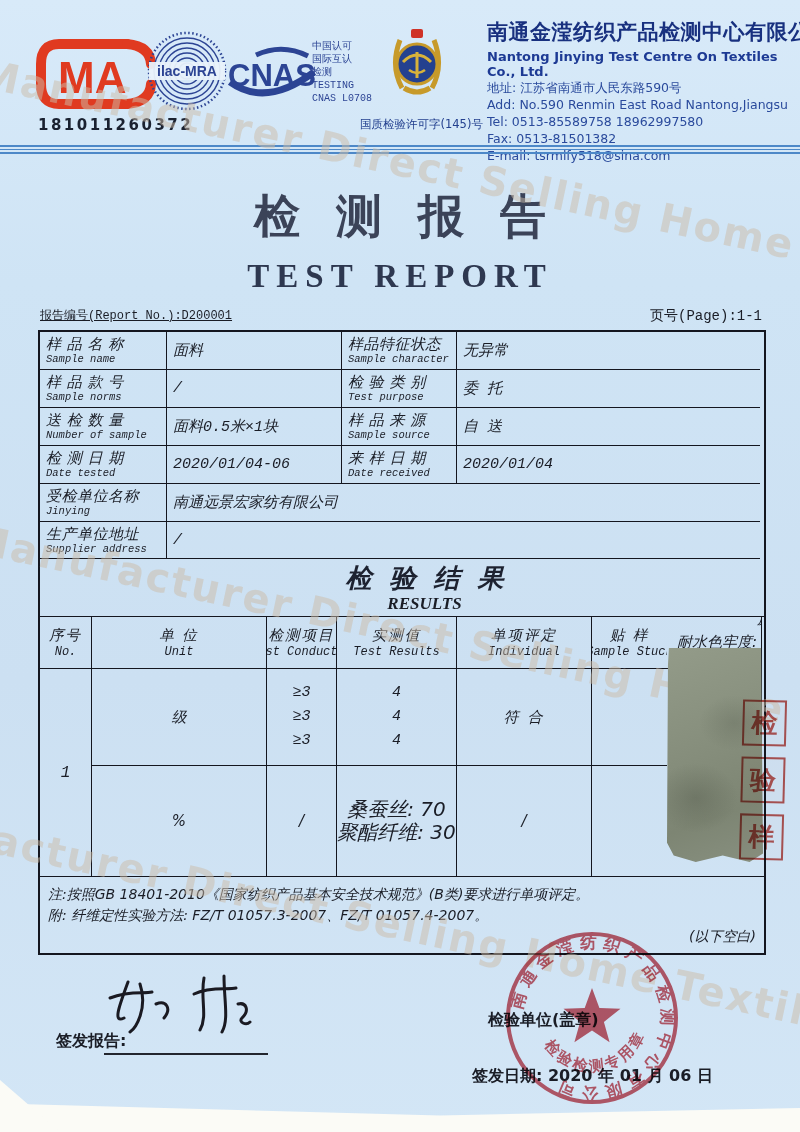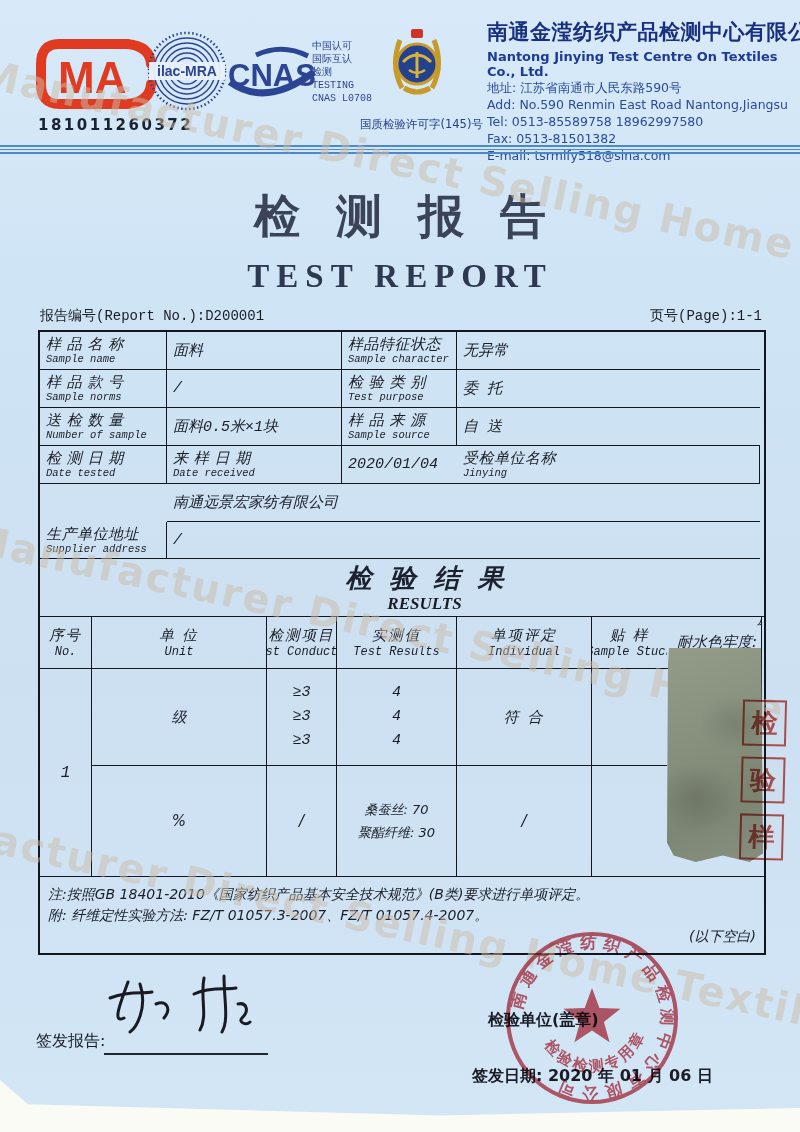--- a/index.html
+++ b/index.html
@@ -19,21 +19,21 @@
   .co-cn{font-size:21px;font-weight:700;color:#18307f;letter-spacing:.5px;white-space:nowrap;}
   .co-en{font-size:13px;font-weight:700;color:#1d3a94;margin-top:3px;}
   .co-line{font-size:12.5px;line-height:17px;color:#2a4a9c;}
   .sep{left:0;top:145px;width:800px;height:9px;
     background:linear-gradient(#4d88c8 0 2px,transparent 2px 4px,#4d88c8 4px 5px,transparent 5px 7px,#4d88c8 7px 9px);}
   
   .title-cn{left:0;top:186px;width:100%;text-align:center;font-size:46px;font-weight:700;
     color:#3b4358;letter-spacing:36px;text-indent:36px;}
   .title-en{left:0;top:258px;width:100%;text-align:center;font-size:33px;font-weight:700;
     letter-spacing:7px;color:#2e3850;font-family:"Liberation Serif",serif;}
-  .meta-l{left:40px;top:307px;font-size:14px;font-family:"Liberation Mono","DejaVu Sans",monospace;}
+  .meta-l{left:40px;top:307px;font-size:12px;font-family:"Liberation Mono","DejaVu Sans",monospace;text-decoration:underline;}
   .meta-r{right:38px;top:307px;font-size:14px;font-family:"Liberation Mono","DejaVu Sans",monospace;}
   
   .outer{left:38px;top:330px;width:724px;border:2px solid #14161f;z-index:2;font-style:italic;}
   .igrid{display:grid;grid-template-columns:127px 175px 115px 303px;grid-template-rows:repeat(4,38px) 38px 37px;}
   .ic{border-right:1.4px solid #14161f;border-bottom:1.4px solid #14161f;display:flex;
       flex-direction:column;justify-content:center;padding:1px 6px;overflow:hidden;}
   .ic.nr{border-right:none;}
   .lab-cn{font-size:15px;letter-spacing:.5px;line-height:17px;white-space:nowrap;}
   .lab-en{font-size:10.5px;line-height:12px;font-family:"Liberation Mono","DejaVu Sans",monospace;white-space:nowrap;}
   .val{font-size:15px;font-family:"Liberation Mono","DejaVu Sans",monospace;white-space:nowrap;}
@@ -52,39 +52,39 @@
   .rh .en{font-size:12px;font-family:"Liberation Mono","DejaVu Sans",monospace;white-space:nowrap;}
   .cell-no{grid-row:2/4;font-size:16px;font-family:"Liberation Mono","DejaVu Sans",monospace;}
   .proj-a{flex-direction:row;align-items:center;justify-content:space-between;padding:0 12px 0 10px;}
   .proj-name{font-size:15px;white-space:nowrap;}
   .proj-items{text-align:center;}
   .proj-items div{font-size:15px;line-height:24px;white-space:nowrap;}
   .stack3 div{font-size:15px;line-height:24px;font-family:"Liberation Mono","DejaVu Sans",monospace;}
   .unit-txt{font-size:15px;}
   .ind-txt{font-size:15px;letter-spacing:2px;}
   .proj-b{align-items:flex-start;padding-left:10px;}
-  .fiber-res div{font-size:13px;line-height:23px;white-space:nowrap;}
+  .fiber-res div{font-size:20px;line-height:23px;white-space:nowrap;}
   
   .notes{border-top:1.6px solid #14161f;padding:7px 8px 6px;font-size:14px;line-height:21px;}
   .notes .c{text-align:right;}
   
   .swatch{left:667px;top:648px;width:96px;height:214px;z-index:4;
     background:
       radial-gradient(60px 50px at 30% 70%,rgba(60,66,54,.25),transparent 70%),
       radial-gradient(50px 40px at 70% 35%,rgba(60,66,54,.18),transparent 70%),
       linear-gradient(160deg,#939b89 0%,#868e7c 45%,#7d8573 75%,#889080 100%);
     clip-path:polygon(2% 0,98% 0,100% 96%,86% 100%,58% 97%,30% 100%,7% 97%,0 91%,1% 8%);
     box-shadow:1px 2px 4px rgba(40,50,40,.35);}
   .seal{left:741px;top:700px;width:48px;display:flex;flex-direction:column;gap:11px;
     transform:rotate(1.5deg);z-index:5;opacity:.85;mix-blend-mode:multiply;}
   .seal .ch{width:40px;height:42px;border:2.5px solid #c23b35;color:#c23b35;font-size:26px;
     font-weight:700;display:flex;align-items:center;justify-content:center;
     background:rgba(255,246,242,.28);}
   
-  .f-sign{left:36px;top:1031px;font-size:16px;font-weight:400;z-index:2;text-align:center;}
+  .f-sign{left:56px;top:1031px;font-size:16px;font-weight:700;z-index:2;text-align:center;}
   .f-underline{left:104px;top:1053px;width:164px;border-top:2px solid #23262e;z-index:2;}
   .sig{left:98px;top:962px;z-index:4;}
   .f-unit{left:472px;top:1010px;font-size:16px;font-weight:600;z-index:2;margin-left:16px;}
   .f-date{left:472px;top:1066px;font-size:16px;font-weight:600;z-index:2;}
   .stamp{left:504px;top:930px;z-index:6;opacity:.85;mix-blend-mode:multiply;}
   
   .bot-white{left:0;bottom:0;width:800px;height:30px;background:#fbfbf6;z-index:7;
     clip-path:polygon(0 5%,55% 45%,100% 20%,100% 100%,0 100%);}
   .corner-white{left:0;bottom:0;width:60px;height:52px;background:#fbfbf6;z-index:7;
     clip-path:polygon(0 0,100% 100%,0 100%);}
@@ -206,20 +206,23 @@
           <span class="lab-cn">样 品 来 源</span>
           <span class="lab-en">Sample source</span>
         </div>
       <div class="ic nr">
           <span class="val">自 送</span>
         </div>
 
       <div class="ic">
           <span class="lab-cn">检 测 日 期</span>
           <span class="lab-en">Date tested</span>
+        </div>
+      <div class="ic">
+          <span class="val">2020/01/04-06</span>
         </div>
       <div class="ic">
           <span class="lab-cn">来 样 日 期</span>
           <span class="lab-en">Date received</span>
         </div>
       <div class="ic nr">
           <span class="val">2020/01/04</span>
         </div>
 
       <div class="ic">

